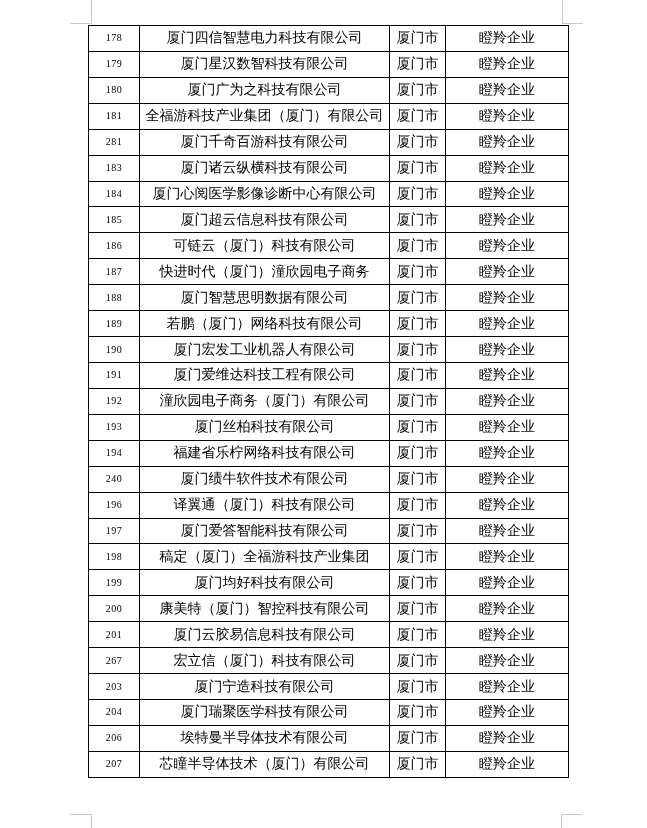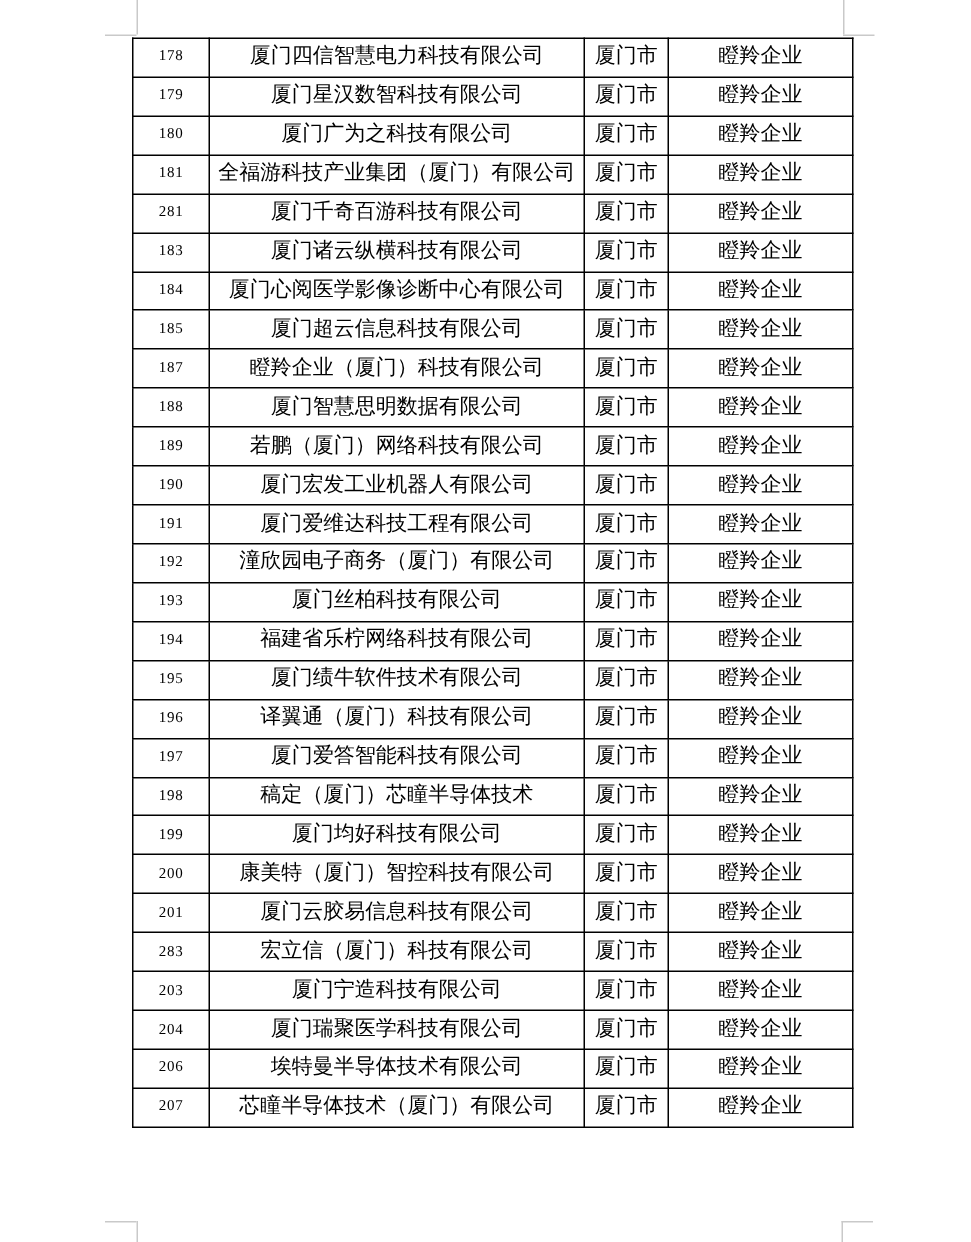--- a/index.html
+++ b/index.html
@@ -115,22 +115,28 @@
         <td class="col-city">厦门市</td>
         <td class="col-cat">瞪羚企业</td>
       </tr>
       <tr>
         <td class="col-no">185</td>
         <td class="col-name">厦门超云信息科技有限公司</td>
         <td class="col-city">厦门市</td>
         <td class="col-cat">瞪羚企业</td>
       </tr>
       <tr>
+        <td class="col-no">186</td>
+        <td class="col-name">可链云（厦门）科技有限公司</td>
+        <td class="col-city">厦门市</td>
+        <td class="col-cat">瞪羚企业</td>
+      </tr>
+      <tr>
         <td class="col-no">187</td>
-        <td class="col-name">瞪羚企业（厦门）科技有限公司</td>
+        <td class="col-name">快进时代（厦门）潼欣园电子商务</td>
         <td class="col-city">厦门市</td>
         <td class="col-cat">瞪羚企业</td>
       </tr>
       <tr>
         <td class="col-no">188</td>
         <td class="col-name">厦门智慧思明数据有限公司</td>
         <td class="col-city">厦门市</td>
         <td class="col-cat">瞪羚企业</td>
       </tr>
       <tr>
@@ -163,40 +169,40 @@
         <td class="col-city">厦门市</td>
         <td class="col-cat">瞪羚企业</td>
       </tr>
       <tr>
         <td class="col-no">194</td>
         <td class="col-name">福建省乐柠网络科技有限公司</td>
         <td class="col-city">厦门市</td>
         <td class="col-cat">瞪羚企业</td>
       </tr>
       <tr>
-        <td class="col-no">195</td>
+        <td class="col-no">240</td>
         <td class="col-name">厦门绩牛软件技术有限公司</td>
         <td class="col-city">厦门市</td>
         <td class="col-cat">瞪羚企业</td>
       </tr>
       <tr>
         <td class="col-no">196</td>
         <td class="col-name">译翼通（厦门）科技有限公司</td>
         <td class="col-city">厦门市</td>
         <td class="col-cat">瞪羚企业</td>
       </tr>
       <tr>
         <td class="col-no">197</td>
         <td class="col-name">厦门爱答智能科技有限公司</td>
         <td class="col-city">厦门市</td>
         <td class="col-cat">瞪羚企业</td>
       </tr>
       <tr>
         <td class="col-no">198</td>
-        <td class="col-name">稿定（厦门）芯瞳半导体技术</td>
+        <td class="col-name">稿定（厦门）全福游科技产业集团</td>
         <td class="col-city">厦门市</td>
         <td class="col-cat">瞪羚企业</td>
       </tr>
       <tr>
         <td class="col-no">199</td>
         <td class="col-name">厦门均好科技有限公司</td>
         <td class="col-city">厦门市</td>
         <td class="col-cat">瞪羚企业</td>
       </tr>
       <tr>
@@ -205,21 +211,21 @@
         <td class="col-city">厦门市</td>
         <td class="col-cat">瞪羚企业</td>
       </tr>
       <tr>
         <td class="col-no">201</td>
         <td class="col-name">厦门云胶易信息科技有限公司</td>
         <td class="col-city">厦门市</td>
         <td class="col-cat">瞪羚企业</td>
       </tr>
       <tr>
-        <td class="col-no">283</td>
+        <td class="col-no">267</td>
         <td class="col-name">宏立信（厦门）科技有限公司</td>
         <td class="col-city">厦门市</td>
         <td class="col-cat">瞪羚企业</td>
       </tr>
       <tr>
         <td class="col-no">203</td>
         <td class="col-name">厦门宁造科技有限公司</td>
         <td class="col-city">厦门市</td>
         <td class="col-cat">瞪羚企业</td>
       </tr>

